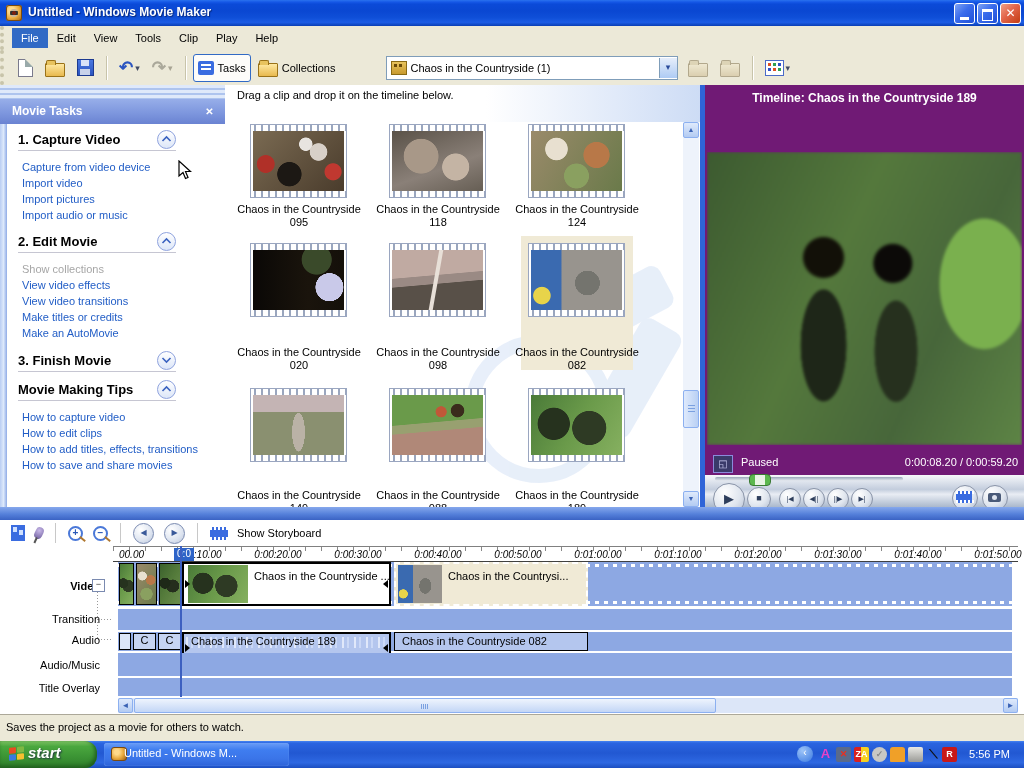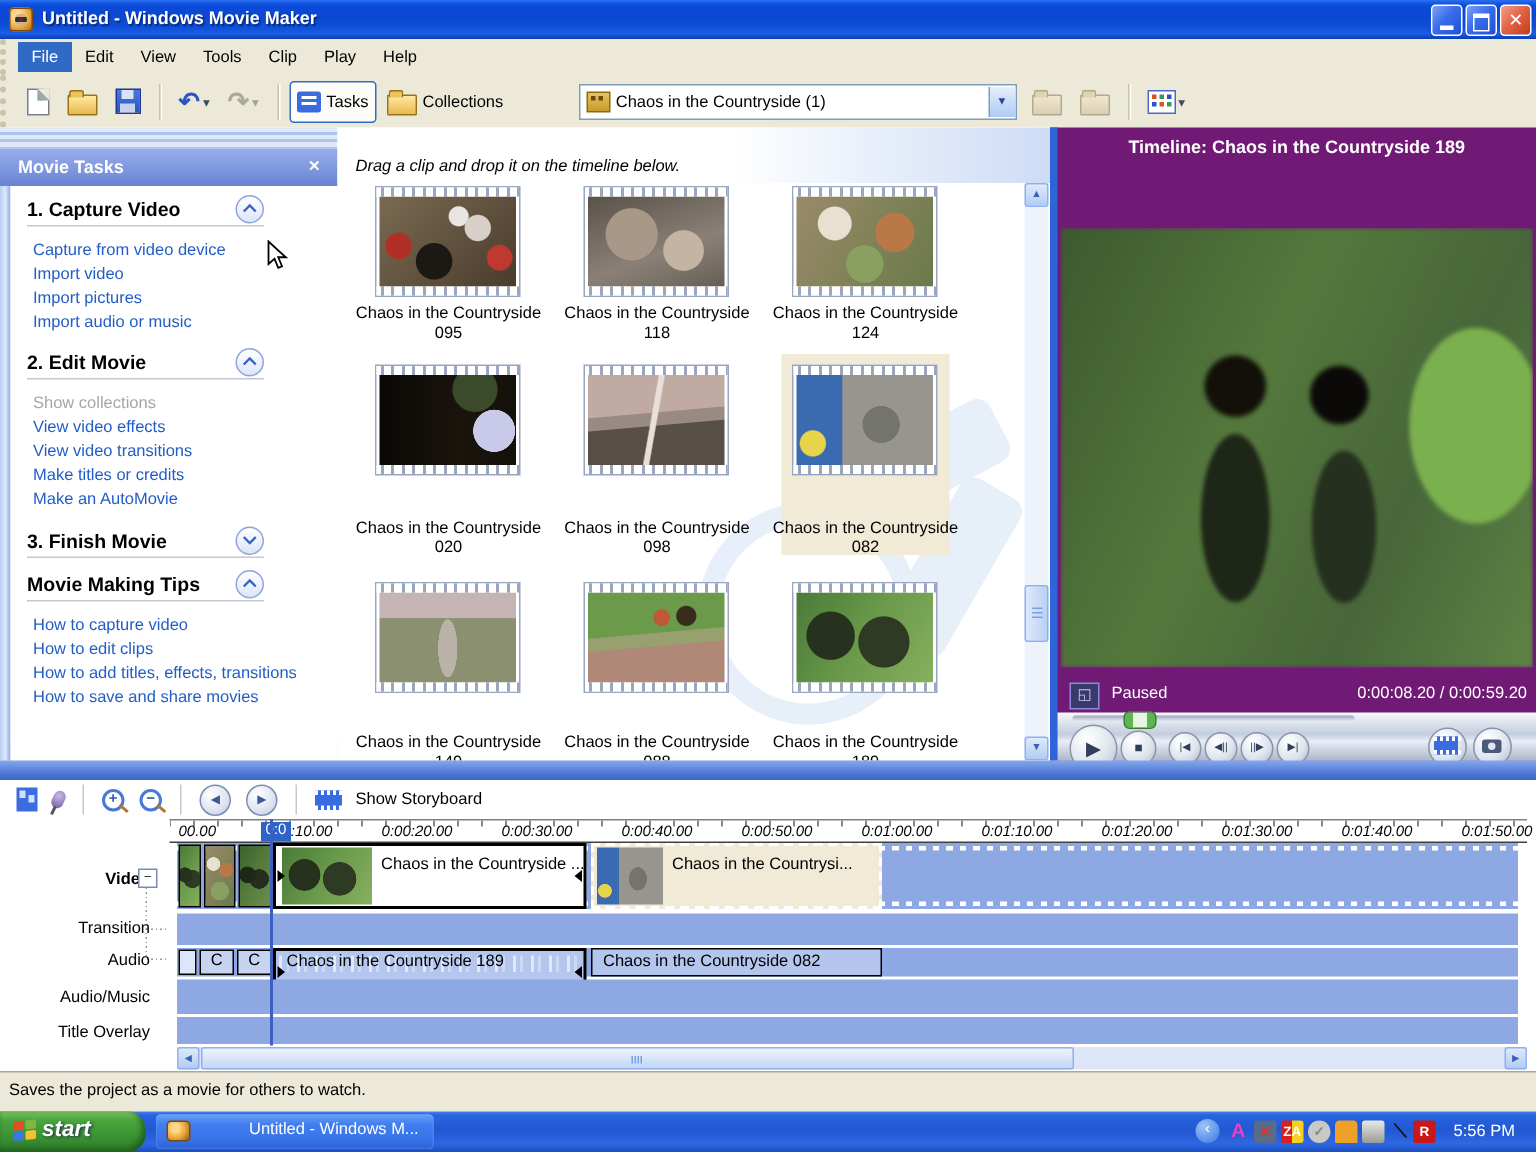--- a/index.html
+++ b/index.html
@@ -71,21 +71,21 @@
   .chev{position:absolute;width:17px;height:17px;border-radius:50%;border:1px solid #8fa3de;background:linear-gradient(#fff,#dce6f8);}
   .chev svg{position:absolute;left:3px;top:4px;}
   .tplink{position:absolute;left:15px;color:#215dc6;}
   .tplink.gray{color:#a6a6a6;}
 
   
   .collection{position:absolute;left:225px;top:85px;width:475px;height:422px;background:#fff;overflow:hidden;}
   .col-head{position:absolute;left:0;top:0;width:475px;height:37px;
     background:linear-gradient(90deg,#ffffff 0 55%,#cddcf5 100%);}
   .col-title{position:absolute;left:12px;top:4px;font-size:13px;font-weight:bold;}
-  .col-sub{position:absolute;left:12px;top:20px;font-style:italic;}
+  .col-sub{position:absolute;left:12px;top:4px;}
   .wm{position:absolute;opacity:.45;pointer-events:none;}
   .wm .reel{position:absolute;left:0;top:40px;width:120px;height:120px;border-radius:50%;border:14px solid #ccdcf3;}
   .wm .strip{position:absolute;left:60px;top:0;width:150px;height:46px;background:#ccdcf3;border-radius:10px;transform:rotate(-28deg);}
   .clipcell{position:absolute;width:136px;}
   .thumb{position:absolute;left:19px;width:97px;height:74px;border:1px solid #9aa6c0;background:#fff;box-sizing:border-box;}
   .sprk{position:absolute;left:0;width:95px;height:6px;background:repeating-linear-gradient(90deg,#fff 0 3px,#9aa6be 3px 5px,#fff 5px 7px);}
   .sprk.top{top:0;} .sprk.bot{bottom:0;}
   .timg{position:absolute;left:2px;top:6px;width:91px;height:60px;}
   .clbl{position:absolute;left:0;width:136px;text-align:center;line-height:13px;}
   .sel-hl{position:absolute;left:12px;top:-4px;width:112px;height:134px;background:#f0ead6;}
@@ -188,21 +188,21 @@
     background:linear-gradient(180deg,#4584f2 0%,#2a64e0 8%,#2258d2 45%,#2e68e2 80%,#1c4ec0 100%);}
   .startbtn{position:absolute;left:0;top:0;width:97px;height:27px;border-radius:0 12px 12px 0;
     background:linear-gradient(180deg,#7fc364 0%,#4aa73e 20%,#3b9334 60%,#2f7e2a 100%);
     box-shadow:inset -2px -2px 4px #1e5c1c;}
   .winflag{position:absolute;left:9px;top:6px;width:15px;height:14px;transform:skewY(-6deg);}
   .winflag i{position:absolute;width:7px;height:6px;border-radius:1px;}
   .startlbl{position:absolute;left:28px;top:3px;color:#fff;font-size:15px;font-weight:bold;font-style:italic;text-shadow:1px 1px 2px #234;}
   .taskwin{position:absolute;left:104px;top:2px;width:185px;height:23px;border-radius:3px;
     background:linear-gradient(180deg,#6a9cf6 0%,#3f7df0 30%,#3a74e8 70%,#2d62d8 100%);box-shadow:inset 0 0 1px #9cc0ff;color:#fff;}
   .taskwin .film16{position:absolute;left:7px;top:4px;width:16px;height:14px;background:radial-gradient(circle at 35% 35%,#ffd98a 0 20%,#e8a83c 55%,#9a5c14);border-radius:3px;border:1px solid #7a4a10;box-sizing:border-box;}
-  .taskwin .tw-lbl{position:absolute;left:42px;top:4px;padding-left:20px;}
+  .taskwin .tw-lbl{position:absolute;left:20px;top:4px;}
   .tray-chev{position:absolute;left:797px;top:5px;width:16px;height:16px;border-radius:50%;
     background:radial-gradient(circle at 35% 30%,#9cc4f8,#3a78e0);color:#fff;text-align:center;line-height:14px;font-size:10px;}
   .tray-ic{position:absolute;top:6px;width:15px;height:15px;border-radius:2px;font-size:9px;font-weight:bold;color:#fff;text-align:center;line-height:15px;}
   .clock{position:absolute;right:14px;top:7px;color:#fff;}
 
   
   .cursor{position:absolute;left:178px;top:160px;z-index:99;}
 </style>
 </head>
 <body>

